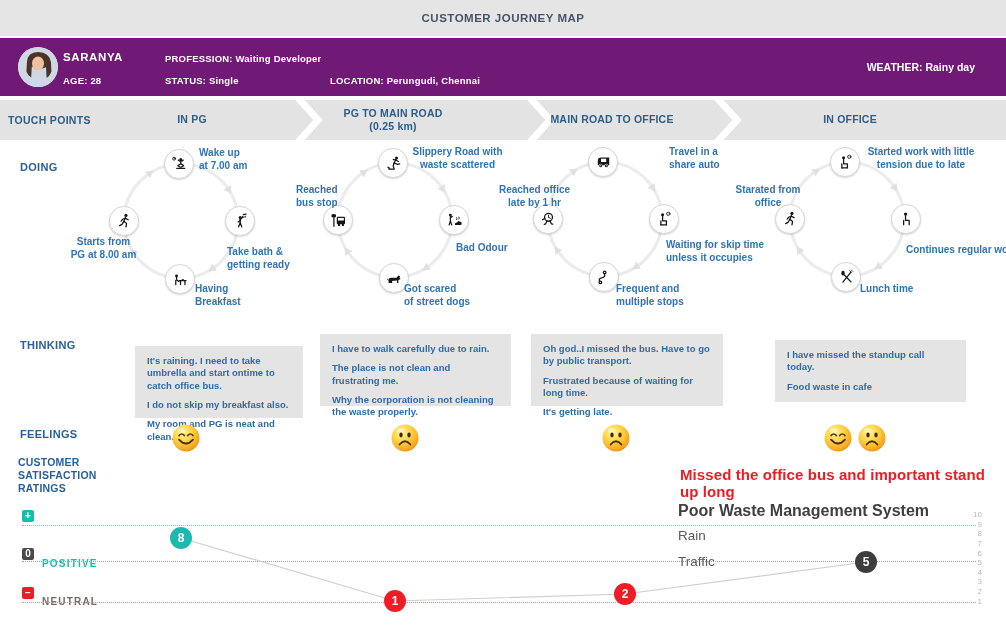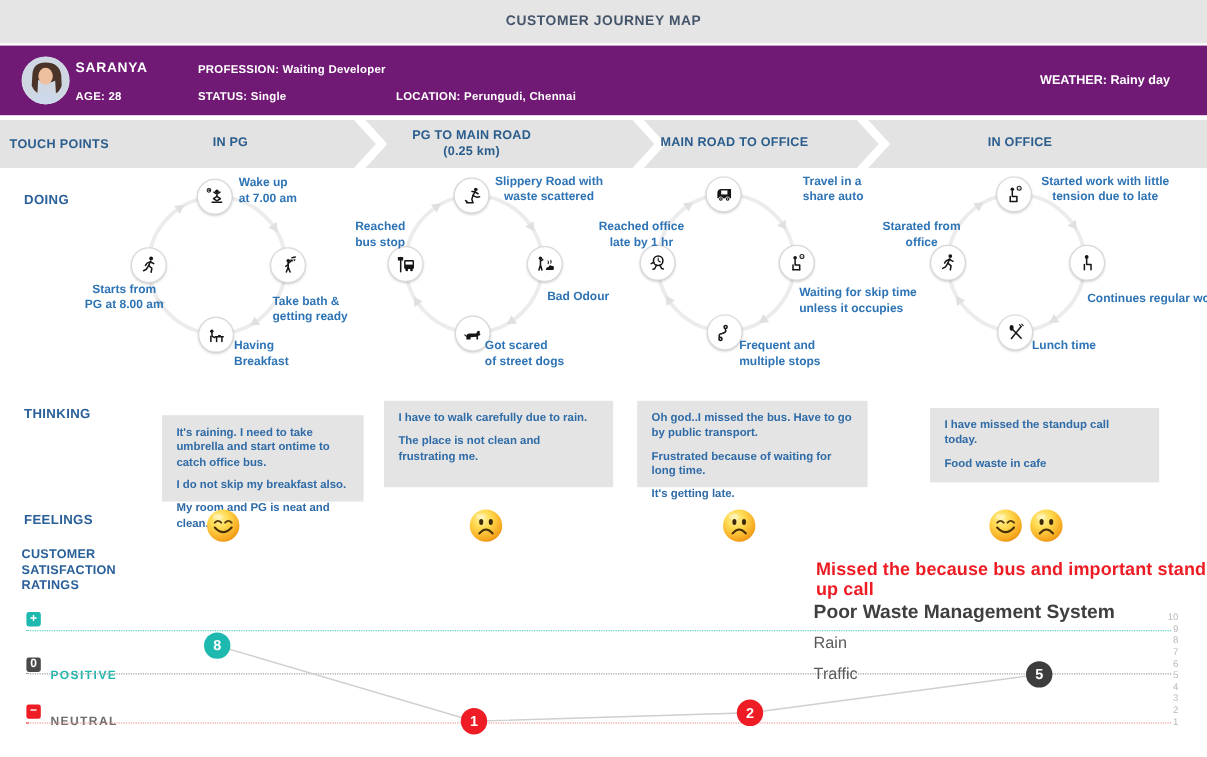--- a/index.html
+++ b/index.html
@@ -320,20 +320,21 @@
   <div class="abs section-label" style="left:20px;top:339px">THINKING</div>
   <div id="thinking-area">
       <div class="abs think-box" style="left: 105px; top: 346px; width: 168px; height: 72px; margin-left: 30px;">
         <p>It's raining. I need to take umbrella and start ontime to catch office bus.</p>
         <p>I do not skip my breakfast also.</p>
         <p>My room and PG is neat and clean.</p>
       </div>
       <div class="abs think-box" style="left: 320px; top: 334px; width: 191px; height: 72px;">
         <p>I have to walk carefully due to rain.</p>
         <p>The place is not clean and frustrating me.</p>
+        <p>Why the corporation is not cleaning the waste properly.</p>
       </div>
       <div class="abs think-box" style="left: 531px; top: 334px; width: 192px; height: 72px;">
         <p>Oh god..I missed the bus. Have to go by public transport.</p>
         <p>Frustrated because of waiting for long time.</p>
         <p>It's getting late.</p>
       </div>
       <div class="abs think-box" style="left: 775px; top: 340px; width: 191px; height: 62px;">
         <p>I have missed the standup call today.</p>
         <p>Food waste in cafe</p>
       </div>
@@ -436,21 +437,21 @@
       <div class="abs scale-num" style="left: 960px; top: 530.3px;">8</div>
       <div class="abs scale-num" style="left: 960px; top: 539.9px;">7</div>
       <div class="abs scale-num" style="left: 960px; top: 549.5px;">6</div>
       <div class="abs scale-num" style="left: 960px; top: 559.1px;">5</div>
       <div class="abs scale-num" style="left: 960px; top: 568.7px;">4</div>
       <div class="abs scale-num" style="left: 960px; top: 578.3px;">3</div>
       <div class="abs scale-num" style="left: 960px; top: 587.9px;">2</div>
       <div class="abs scale-num" style="left: 960px; top: 597.5px;">1</div>
     </div>
 
-  <div class="abs alert">Missed the because bus and important stand up call</div>
+  <div class="abs alert">Missed the office bus and important stand up long</div>
   <div class="abs issue0">Poor Waste Management System</div>
   <div class="abs issue1">Rain</div>
   <div class="abs issue2">Traffic</div>
 
   <svg id="chart-svg" class="abs" width="1006" height="631">
       <polyline points="181,538 395,601 625,594 866,562" fill="none" stroke="#cfcfcf" stroke-width="1.2"></polyline>
       <g>
         <circle cx="181" cy="538" r="11" fill="#1db8ae"></circle>
         <text x="181" y="542" text-anchor="middle" font-family="Liberation Sans, sans-serif" font-size="12" font-weight="bold" fill="#ffffff">8</text>
       </g>

